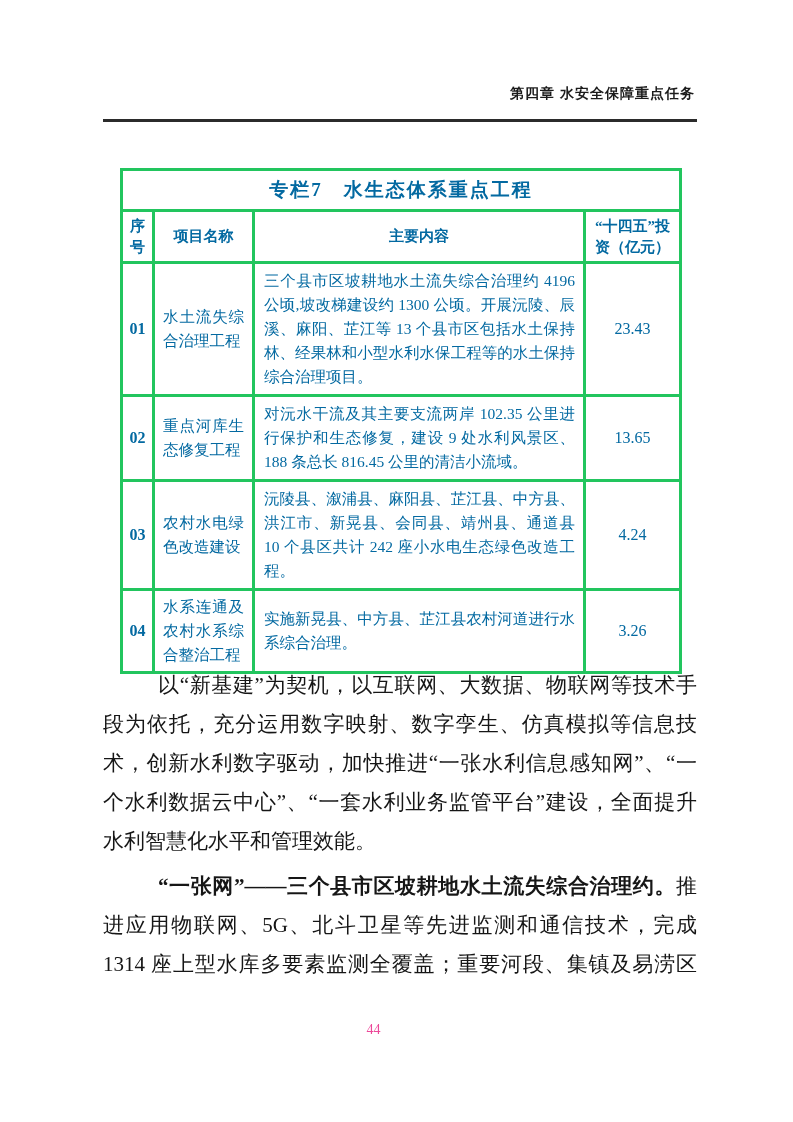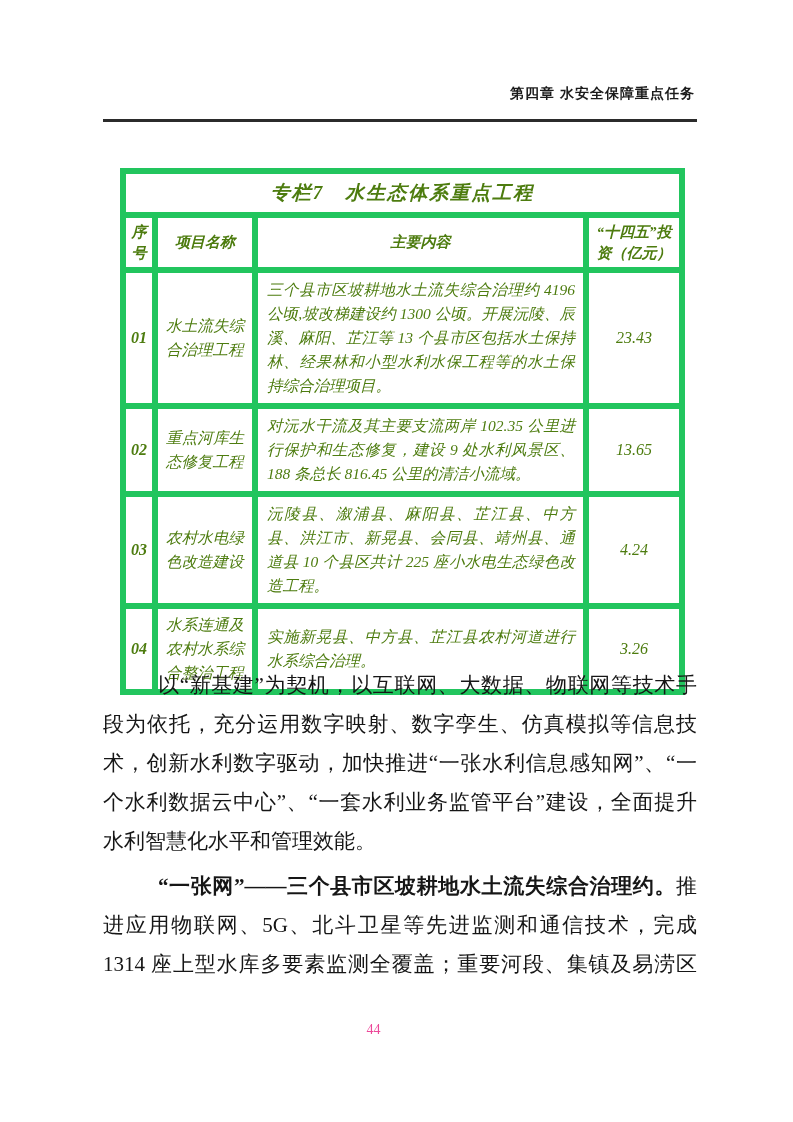--- a/index.html
+++ b/index.html
@@ -20,24 +20,23 @@
   }
   .header-rule{
     position:absolute;top:119px;left:103px;width:594px;height:3px;
     background:#2b2b2b;
   }
   table.doc-table{
     position:absolute;top:168px;left:120px;width:559px;
     border-collapse:collapse;table-layout:fixed;
   }
   .doc-table td,.doc-table th{
-    border:6px solid #22c55e;
+    border:3px solid #22c55e;
     vertical-align:middle;
-    color:#4d7c0f;
-    font-style:italic;
+    color:#0369a1;
   }
   .table-title-cell{
     height:36px;text-align:center;
     font-weight:bold;font-size:19px;letter-spacing:2px;
   }
   .head-cell{
     height:45px;text-align:center;
     font-weight:bold;font-size:15px;line-height:21px;
     padding:2px 3px;
   }
@@ -116,21 +115,21 @@
       </tr>
       <tr class="row-2">
         <td class="no-cell">02</td>
         <td class="name-cell">重点河库生态修复工程</td>
         <td class="content-cell">对沅水干流及其主要支流两岸 102.35 公里进行保护和生态修复，建设 9 处水利风景区、188 条总长 816.45 公里的清洁小流域。</td>
         <td class="inv-cell">13.65</td>
       </tr>
       <tr class="row-3">
         <td class="no-cell">03</td>
         <td class="name-cell">农村水电绿色改造建设</td>
-        <td class="content-cell">沅陵县、溆浦县、麻阳县、芷江县、中方县、洪江市、新晃县、会同县、靖州县、通道县 10 个县区共计 225 座小水电生态绿色改造工程。</td>
+        <td class="content-cell">沅陵县、溆浦县、麻阳县、芷江县、中方县、洪江市、新晃县、会同县、靖州县、通道县 10 个县区共计 242 座小水电生态绿色改造工程。</td>
         <td class="inv-cell">4.24</td>
       </tr>
       <tr class="row-4">
         <td class="no-cell">04</td>
         <td class="name-cell">水系连通及农村水系综合整治工程</td>
         <td class="content-cell">实施新晃县、中方县、芷江县农村河道进行水系综合治理。</td>
         <td class="inv-cell">3.26</td>
       </tr>
     </tbody>
   </table>

